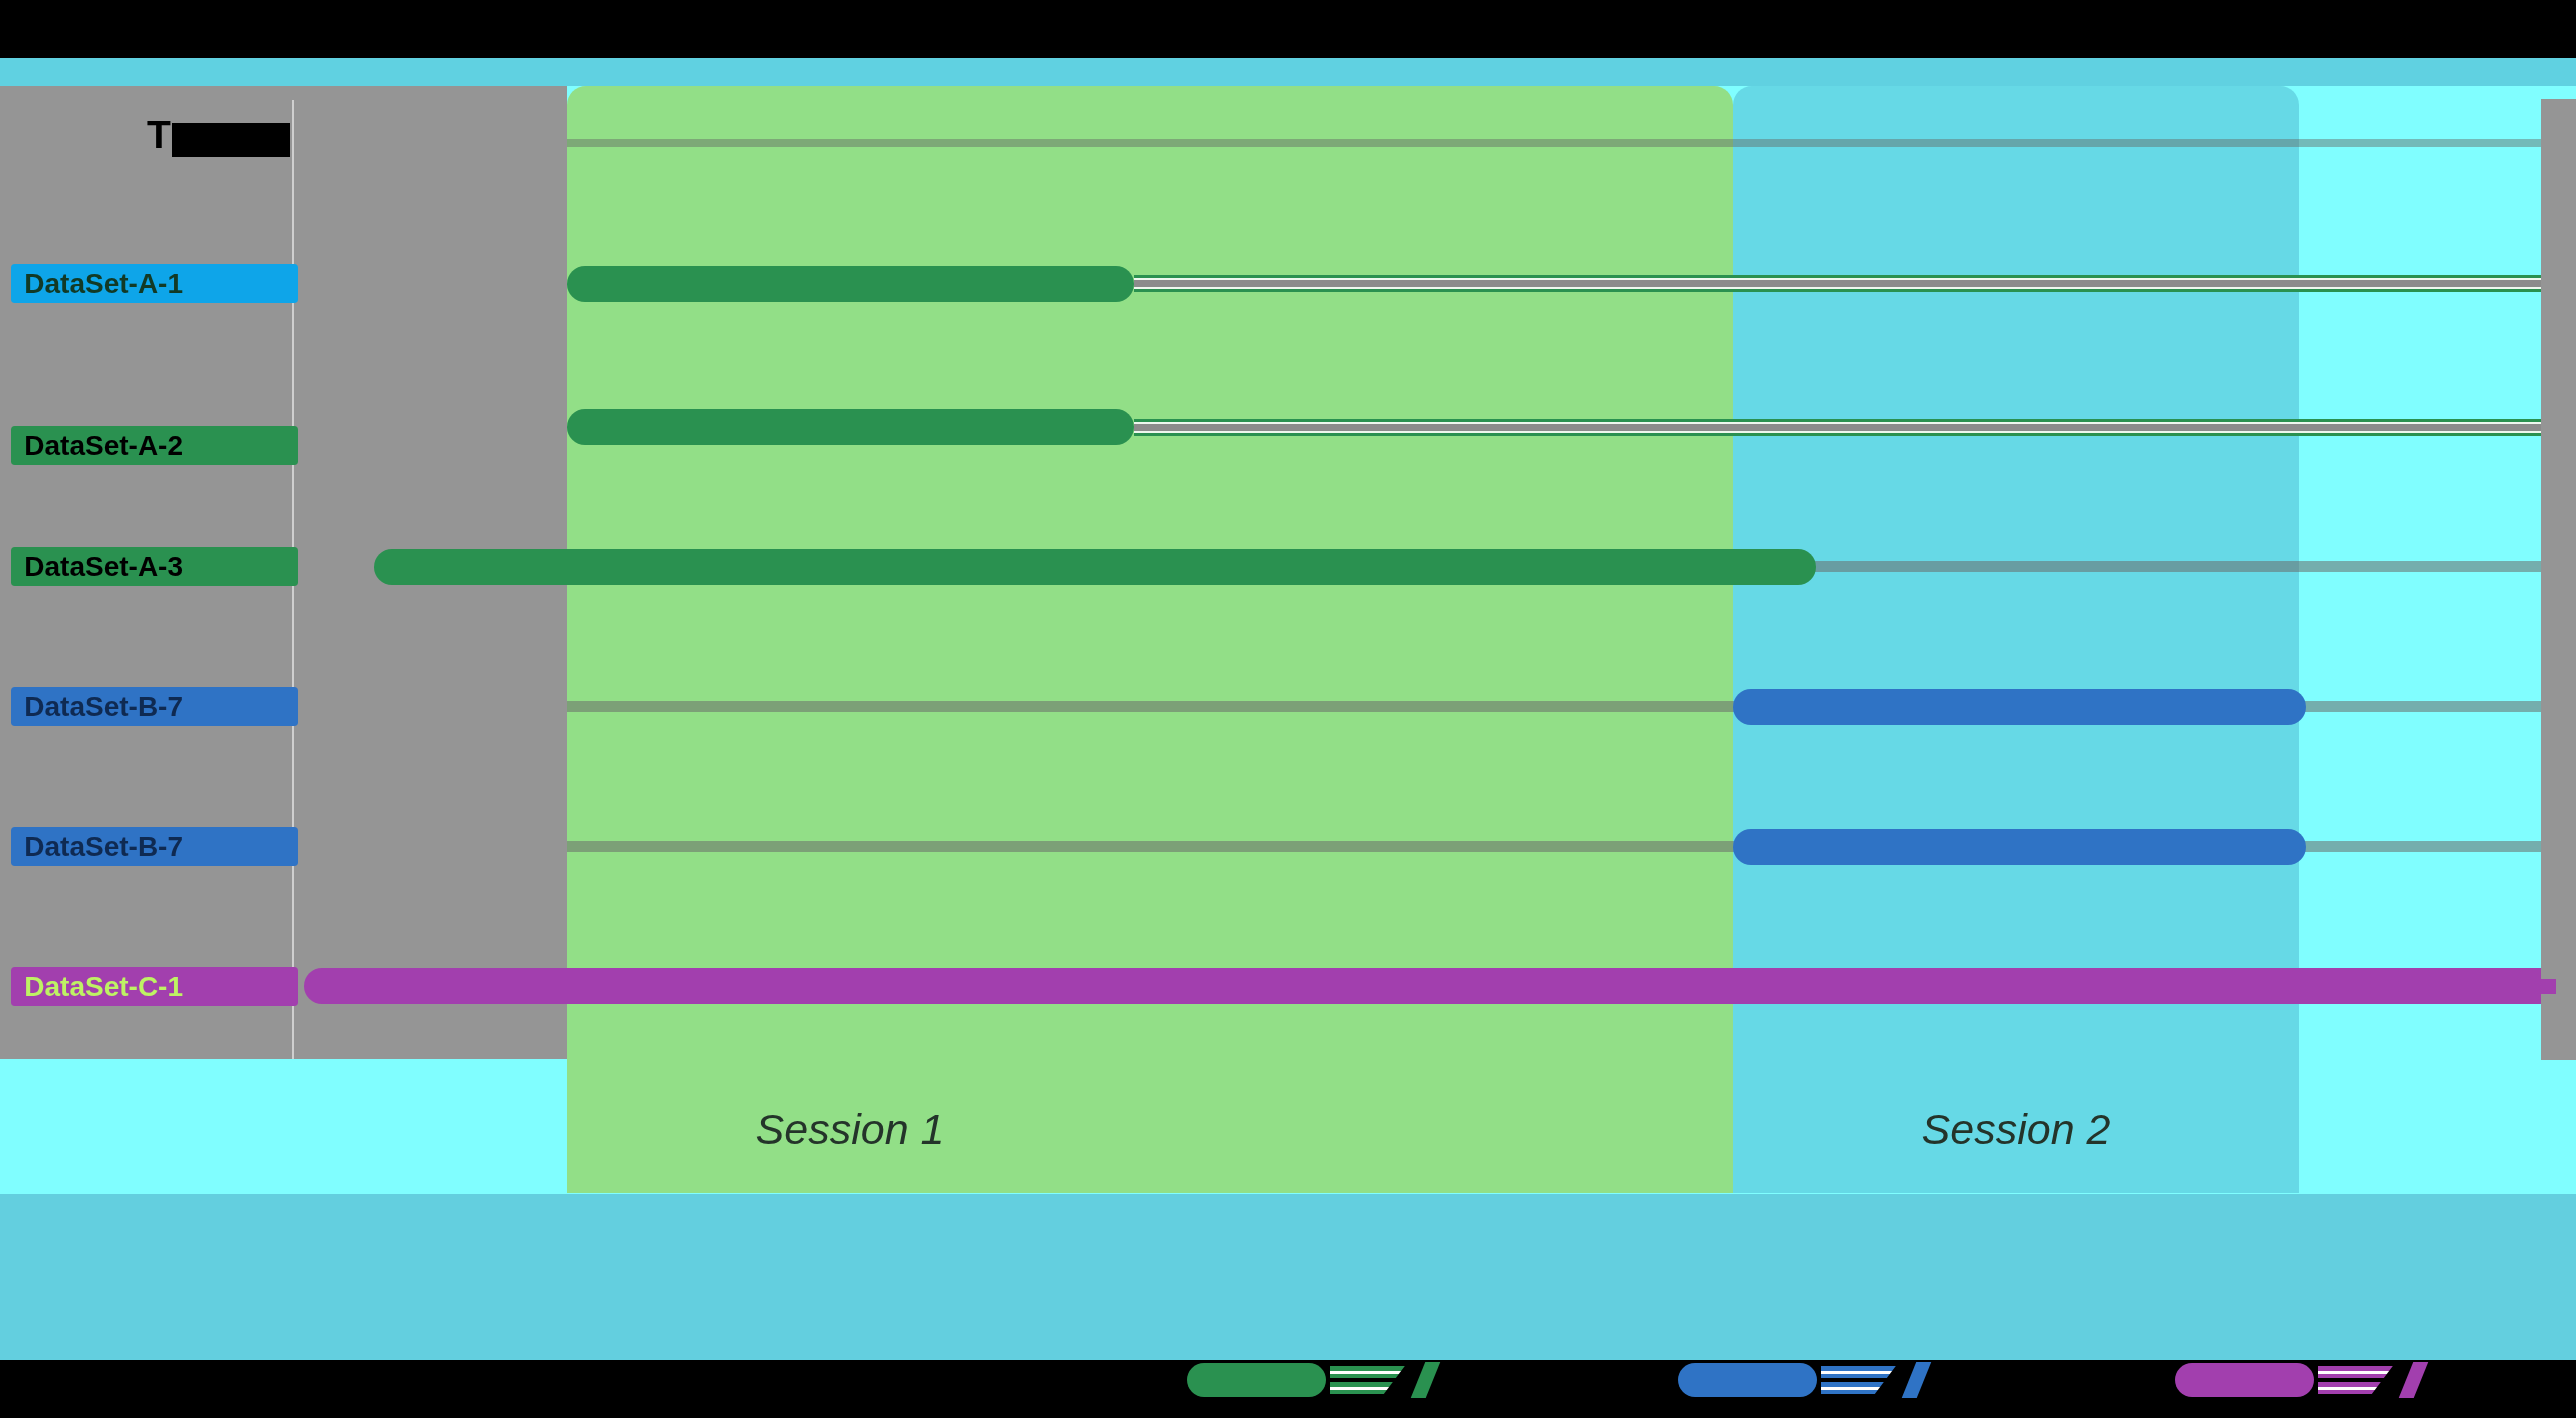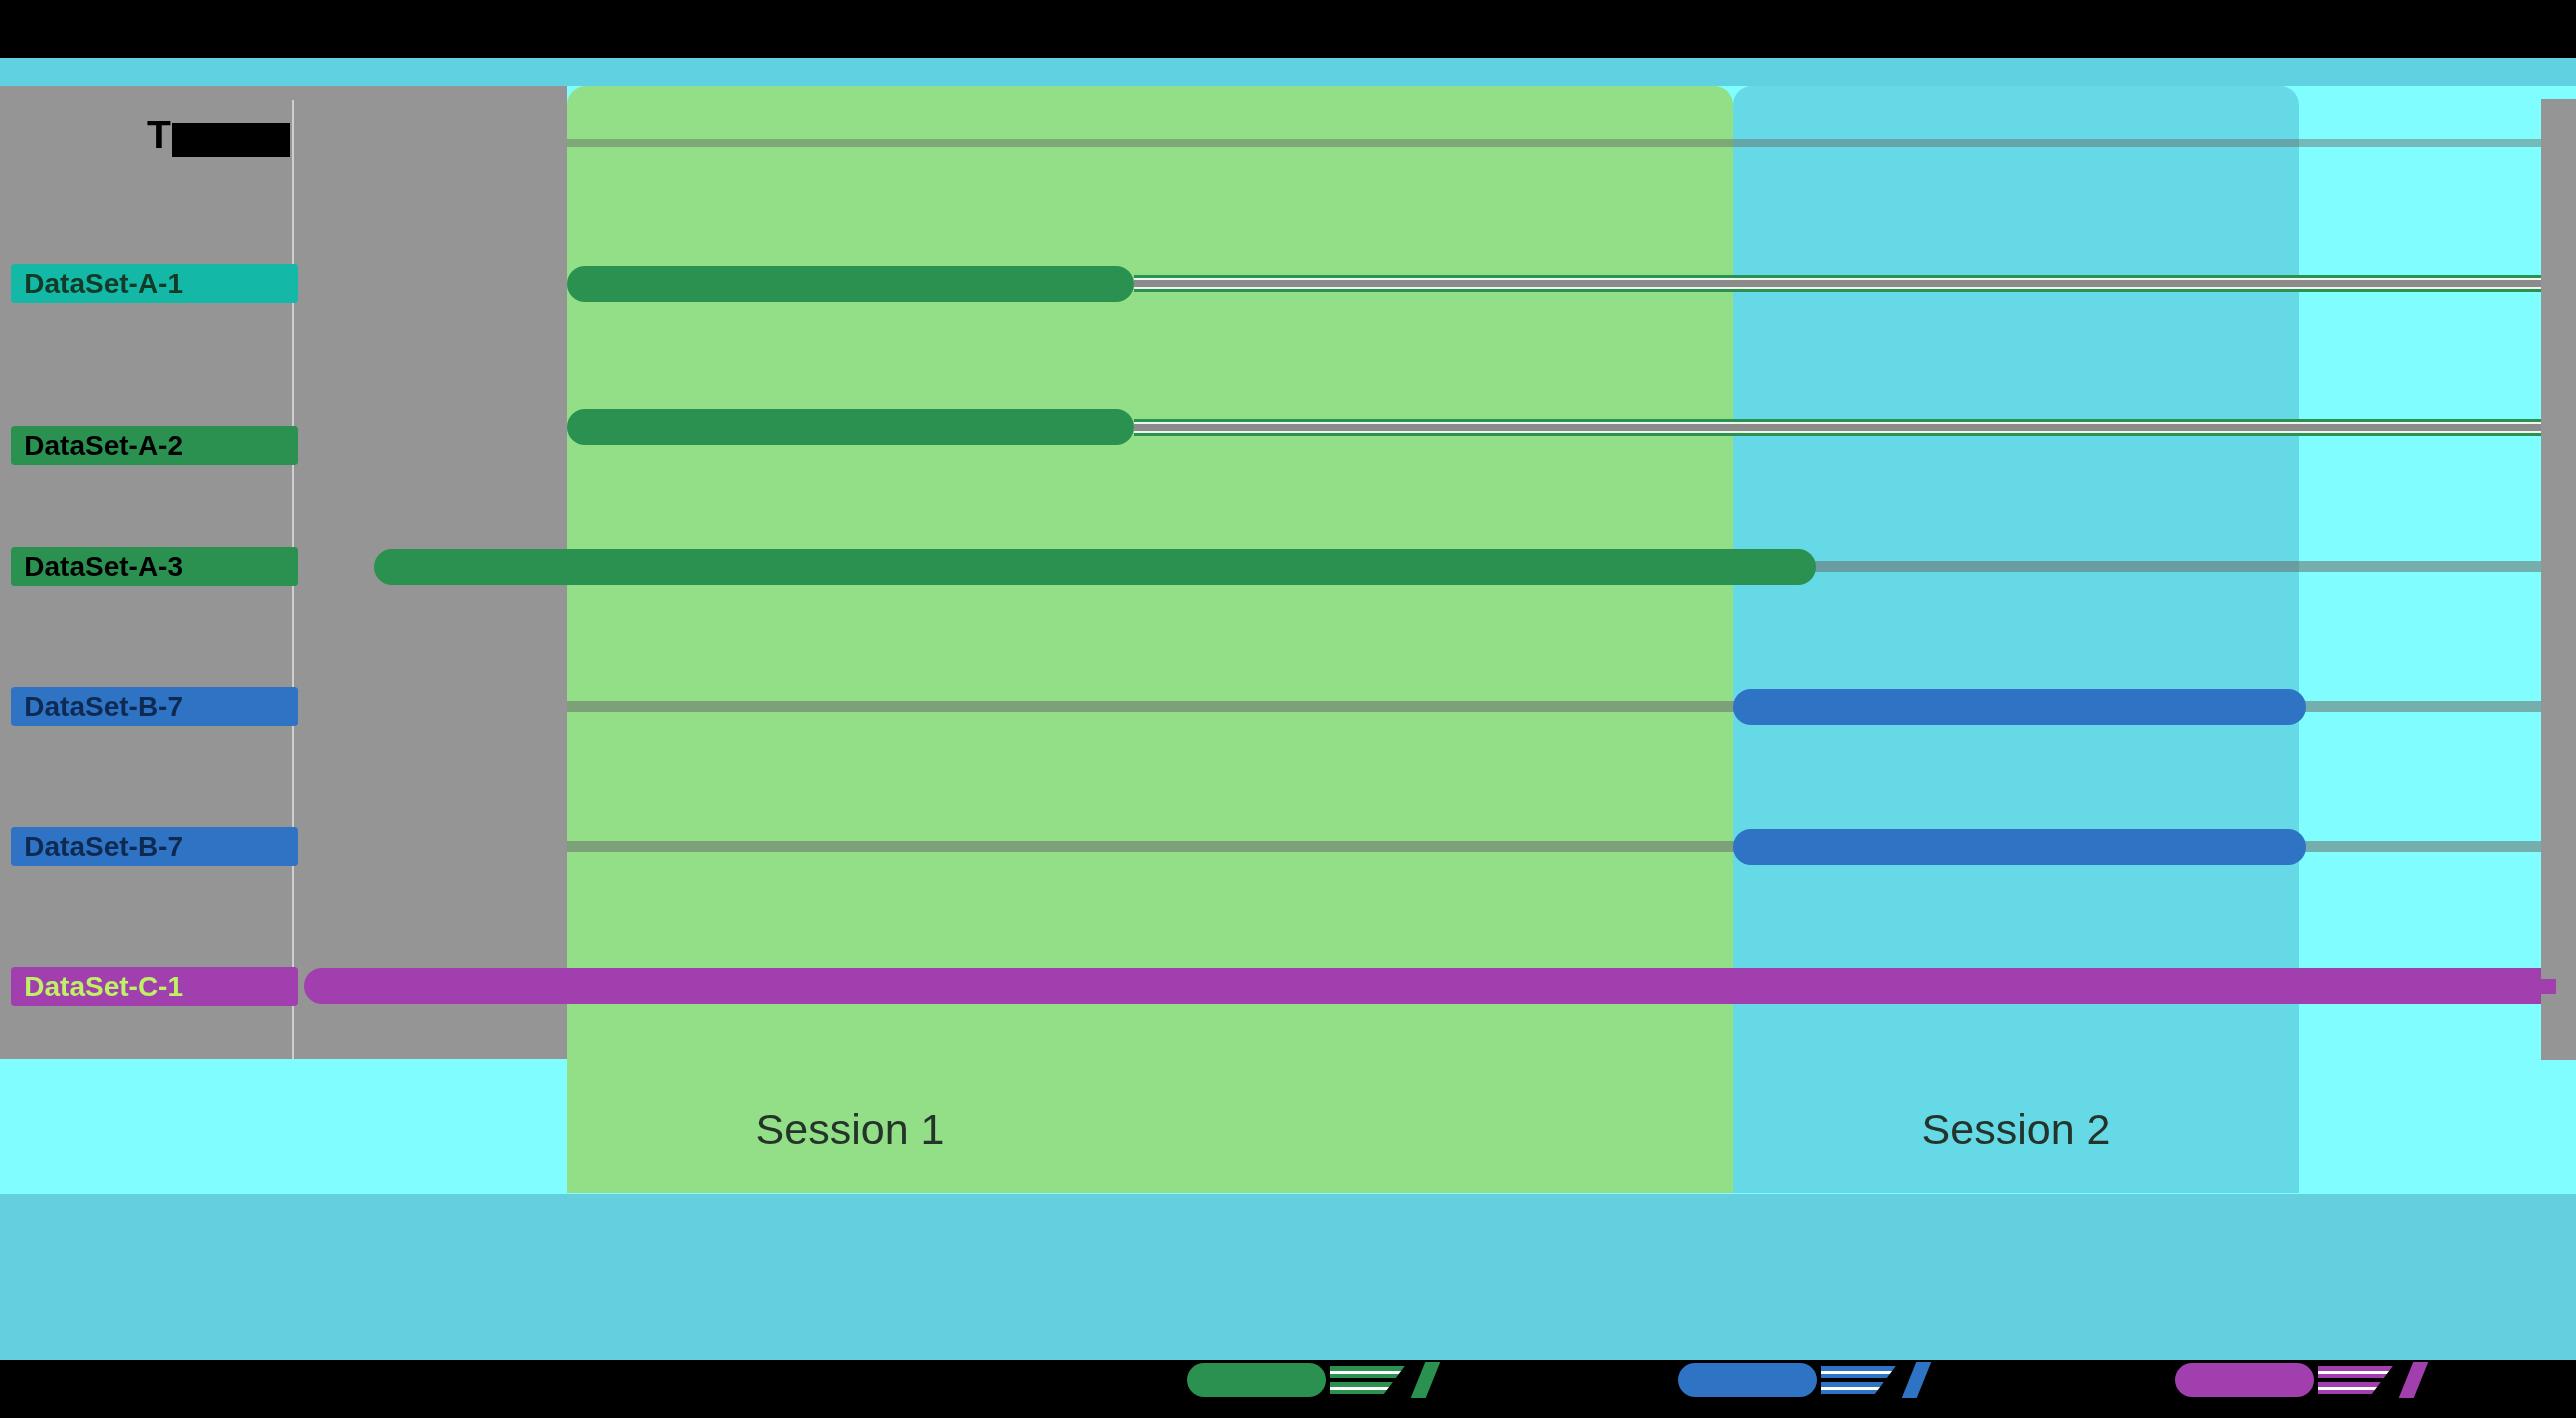--- a/index.html
+++ b/index.html
@@ -9,21 +9,21 @@
   }
   .abs{position:absolute;}
   #top-letterbox{left:0;top:0;width:2576px;height:58px;background:#000;}
   #top-cyan-strip{left:0;top:58px;width:2576px;height:28px;background:#60d1e1;}
   #bottom-cyan-band{left:0;top:1194px;width:2576px;height:166px;background:#63cfdf;}
   #bottom-letterbox{left:0;top:1360px;width:2576px;height:59px;background:#000;}
   #gray-panel{left:0;top:86px;width:567px;height:973px;background:#959595;}
   #panel-divider{left:292px;top:100px;width:1.9px;height:959px;background:rgba(255,255,255,0.55);}
   #right-gray-col{top:99px;height:961px;background:#959595;z-index:3;}
   .session-band{top:86px;height:1107px;border-radius:19px 19px 0 0;z-index:0;}
-  .session-label{top:1105px;transform:translateX(-50%);font-size:43px;color:#24342a;white-space:nowrap;z-index:2;}
+  .session-label{top:1105px;transform:translateX(-50%);font-size:43px;color:#24342a;white-space:nowrap;z-index:2;font-style:italic;}
   #chart-title-text{left:147px;top:113px;font-size:39px;font-weight:bold;color:#000;z-index:2;}
   #title-redaction-box{left:172px;top:123px;width:118px;height:34px;background:#000;z-index:2;}
   .rail{z-index:1;}
   .rail.plain{height:11.3px;background:rgba(105,108,105,0.55);}
   .rail.fancy{height:17px;background:linear-gradient(180deg,
       #2a9150 0 2.8px,#eef7ee 2.8px 4.7px,#8b8b8b 4.7px 12.2px,#eef7ee 12.2px 14px,#2a9150 14px 17px);}
   #header-line{top:139px;height:7.5px;background:rgba(100,105,100,0.45);z-index:1;}
   .gantt-bar{height:36px;border-radius:18px;z-index:2;}
   .bar-notch{height:15px;z-index:4;}
   .row-pill{left:11.3px;width:287px;height:39px;border-radius:3.8px;z-index:2;
@@ -50,21 +50,21 @@
   <div class="abs" id="right-gray-col" style="left: 2541px; width: 35px;"></div>
 
   <div class="abs" id="chart-title-text">T</div>
   <div class="abs" id="title-redaction-box"></div>
 
   <div class="abs" id="header-line" style="left: 567px; width: 1974px;"></div>
 
   <div id="rows-layer">
       <div class="abs rail fancy" style="left: 1134px; width: 1408px; top: 275px;"></div>
       <div class="abs gantt-bar" style="left: 567px; width: 567px; top: 266px; background: rgb(42, 145, 80);"></div>
-      <div class="abs row-pill" style="top: 264px; background: #14b8a6; color: rgb(18, 58, 38);">DataSet-A-1</div>
+      <div class="abs row-pill" style="top: 264px; background: #0ea5e9; color: rgb(18, 58, 38);">DataSet-A-1</div>
       <div class="abs rail fancy" style="left: 1134px; width: 1408px; top: 419px;"></div>
       <div class="abs gantt-bar" style="left: 567px; width: 567px; top: 409px; background: rgb(42, 145, 80);"></div>
       <div class="abs row-pill" style="top: 426px; background: rgb(42, 145, 80); color: #000000;">DataSet-A-2</div>
       <div class="abs rail plain" style="left: 567px; width: 1974px; top: 561px;"></div>
       <div class="abs gantt-bar" style="left: 374px; width: 1442px; top: 549px; background: rgb(42, 145, 80);"></div>
       <div class="abs row-pill" style="top: 547px; background: rgb(42, 145, 80); color: #000000;">DataSet-A-3</div>
       <div class="abs rail plain" style="left: 567px; width: 1974px; top: 701px;"></div>
       <div class="abs gantt-bar" style="left: 1733px; width: 573px; top: 689px; background: rgb(47, 115, 197);"></div>
       <div class="abs row-pill" style="top: 687px; background: rgb(47, 115, 197); color: rgb(15, 42, 82);">DataSet-B-7</div>
       <div class="abs rail plain" style="left: 567px; width: 1974px; top: 841px;"></div>

